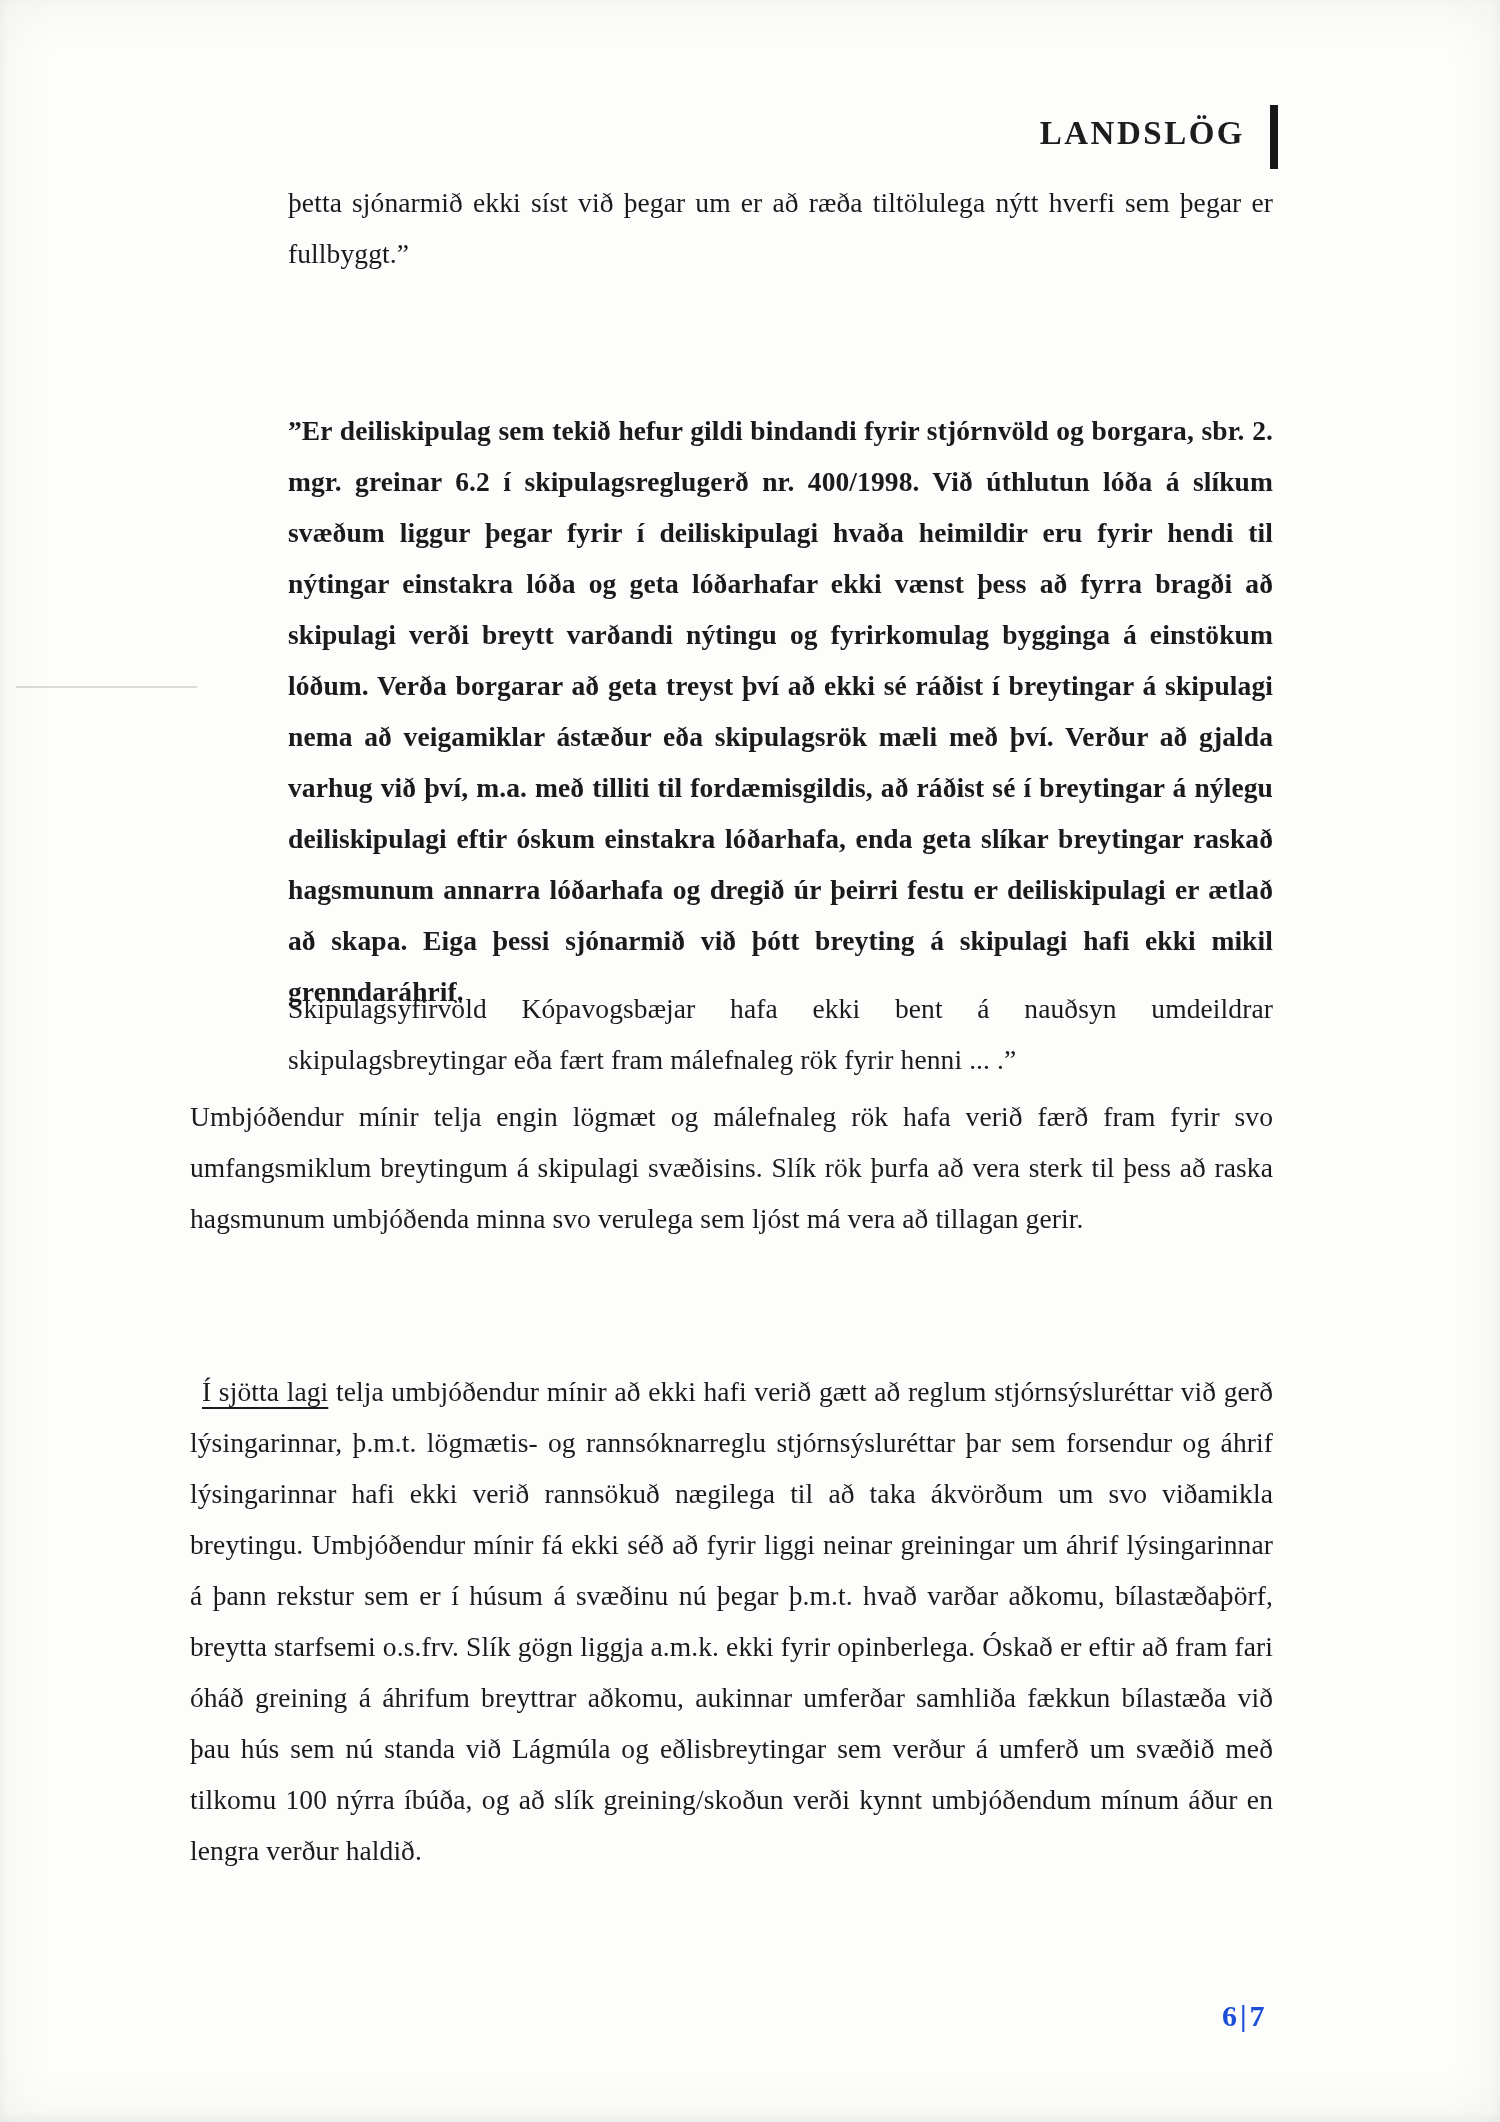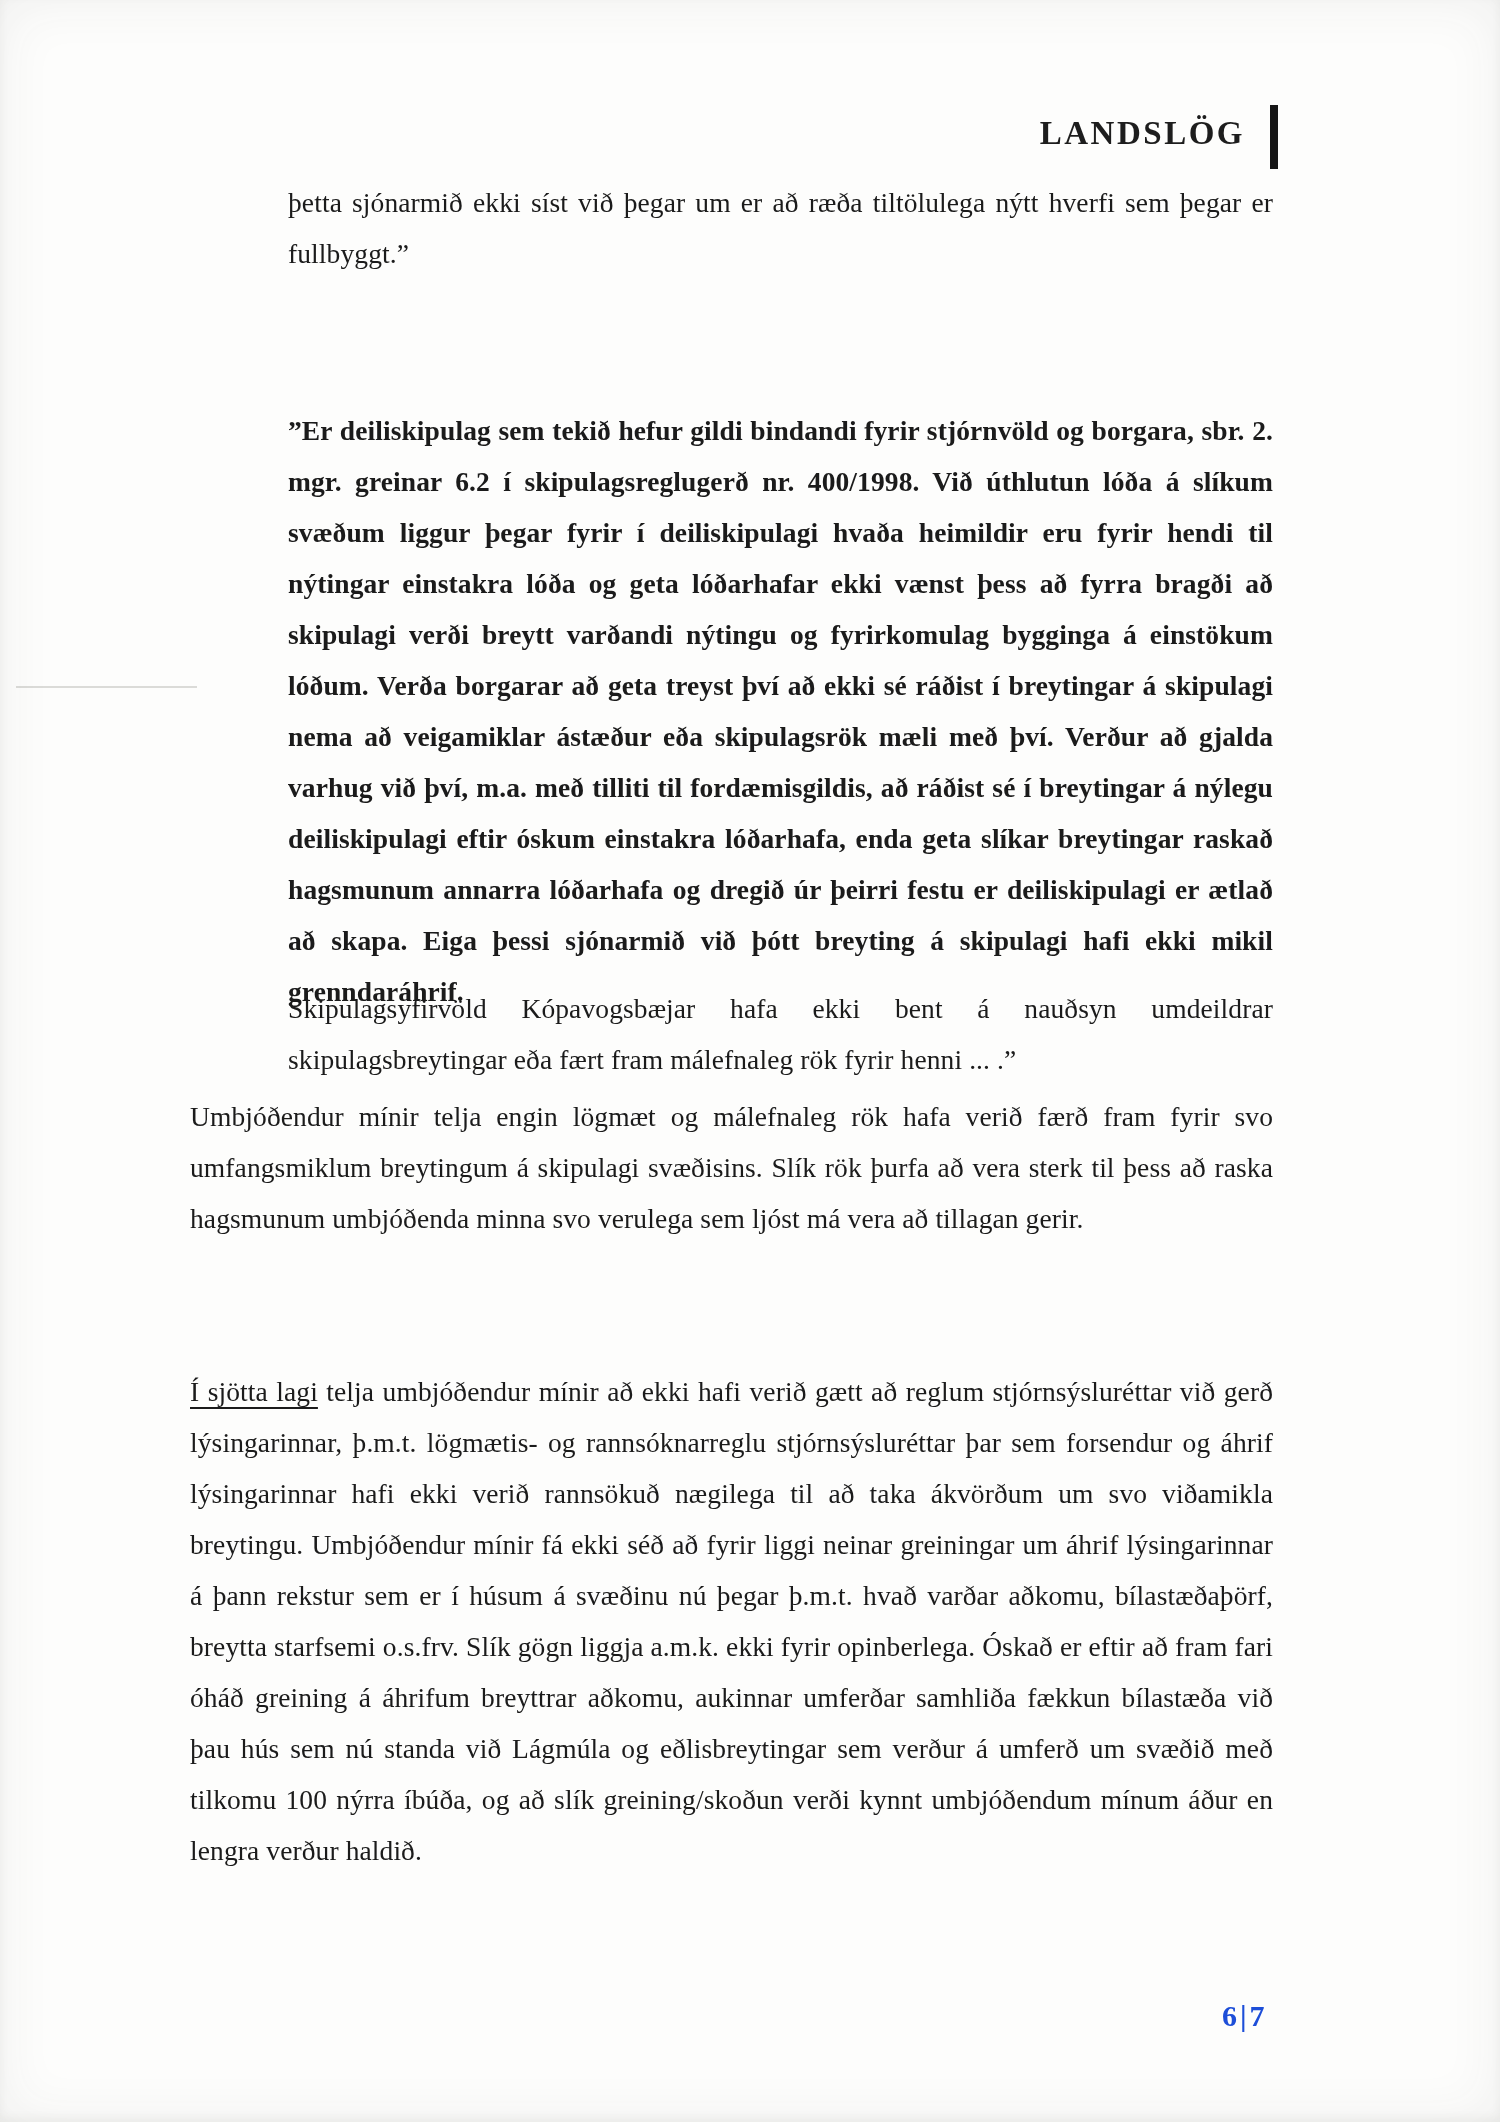--- a/index.html
+++ b/index.html
@@ -71,20 +71,21 @@
   .p-intro      { top: 289px; }
   .p-quote1     { top: 405px; font-weight: bold; }
   .p-quote2     { top: 983px; }
   .p-body1      { top: 1091px; }
   .p-body2      { top: 1366px; }
 
   .p-body2 u {
     text-decoration: underline;
     text-decoration-thickness: 2px;
     text-underline-offset: 6px;
+    margin-left: 12px;
   }
 
   
   .scan-artifact {
     position: absolute;
     top: 686px;
     left: 16px;
     width: 181px;
     height: 2px;
     background: #dbdbd8;

